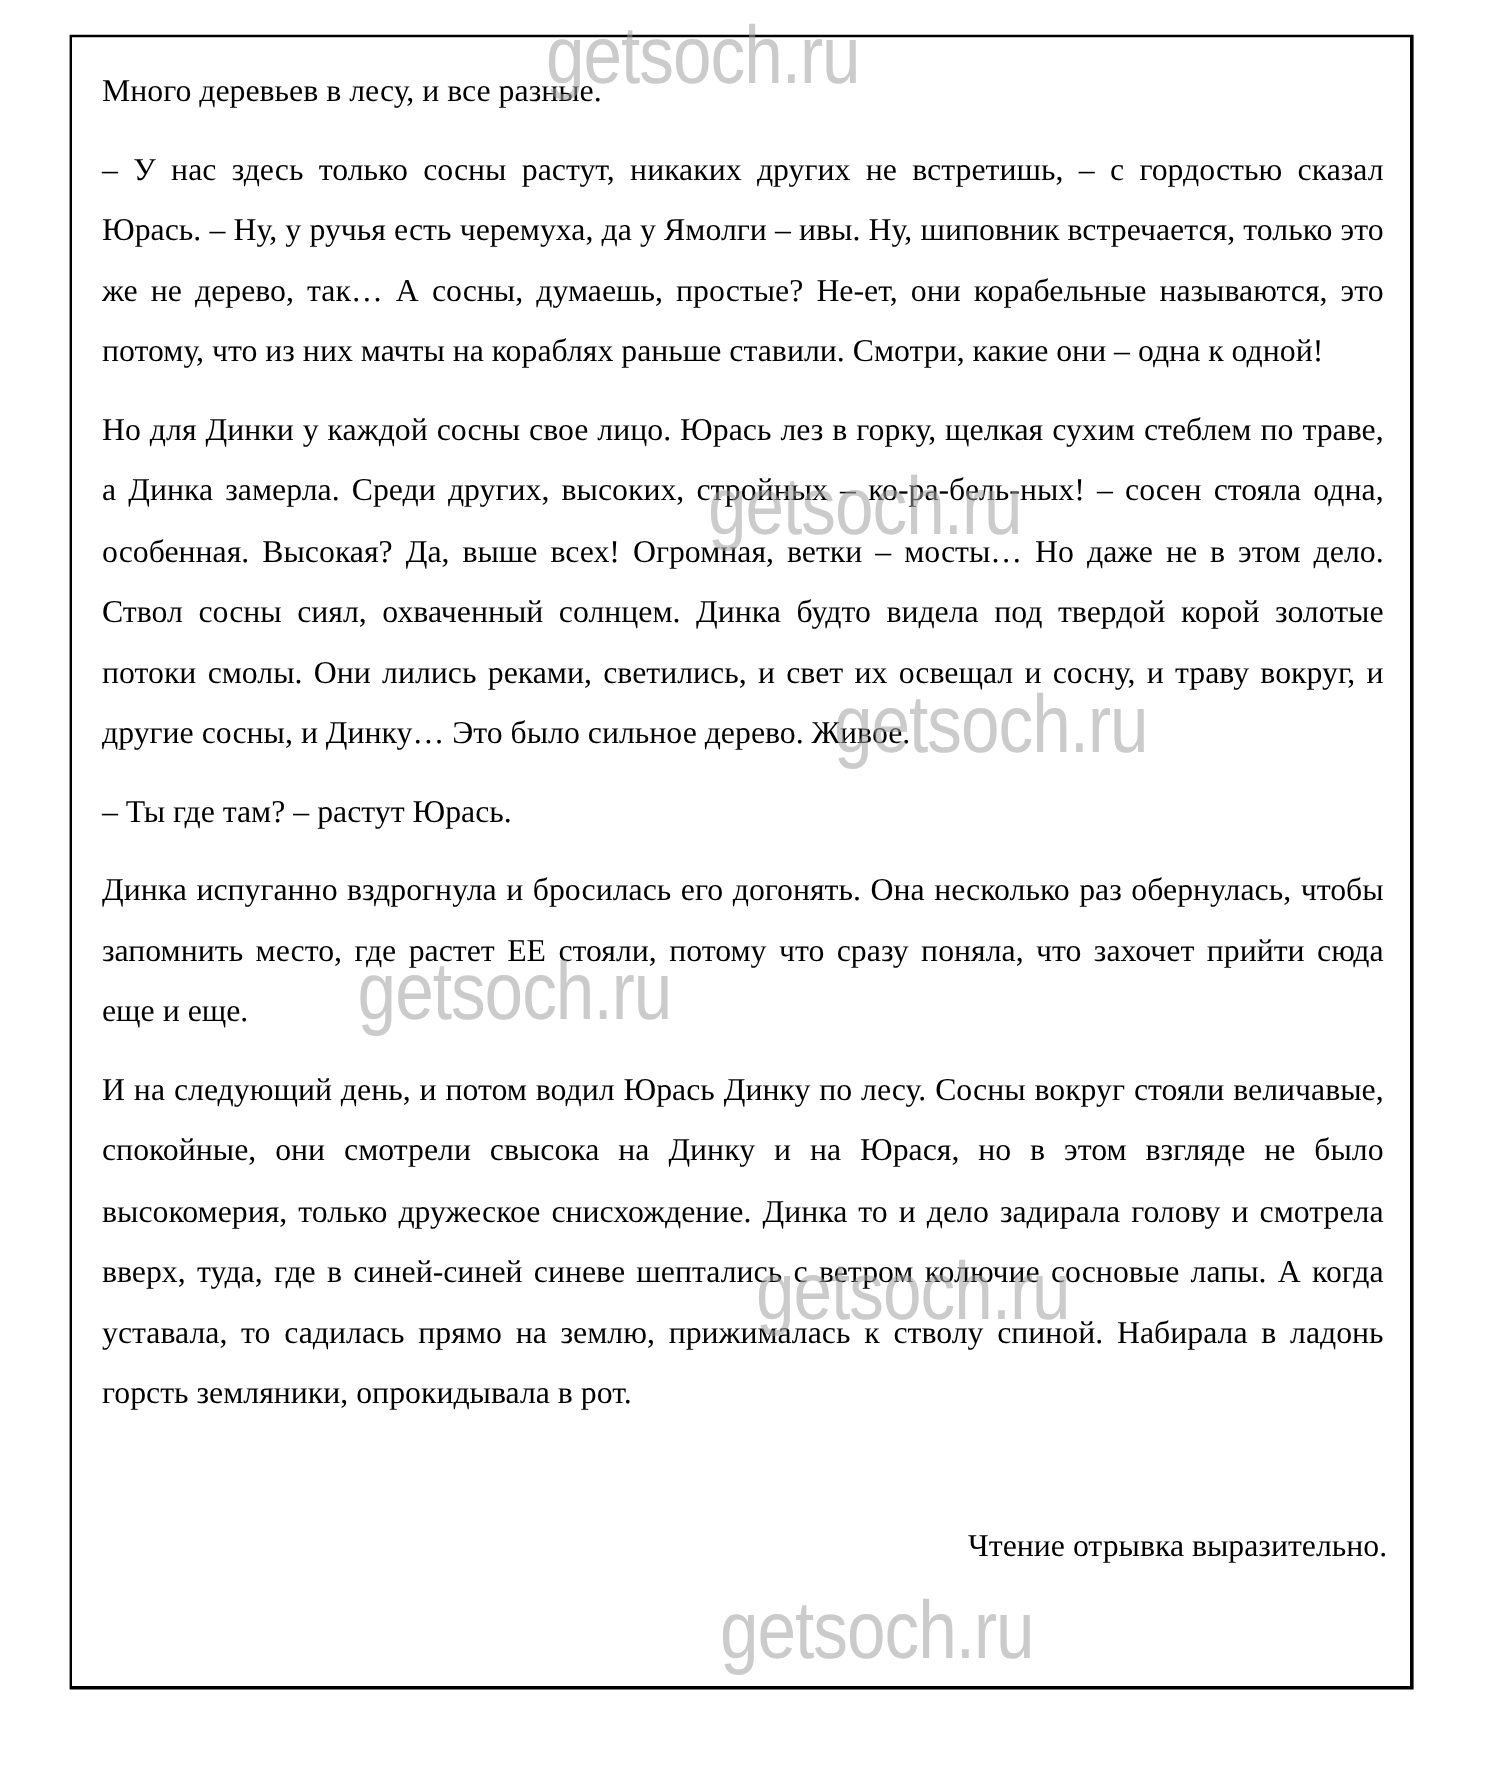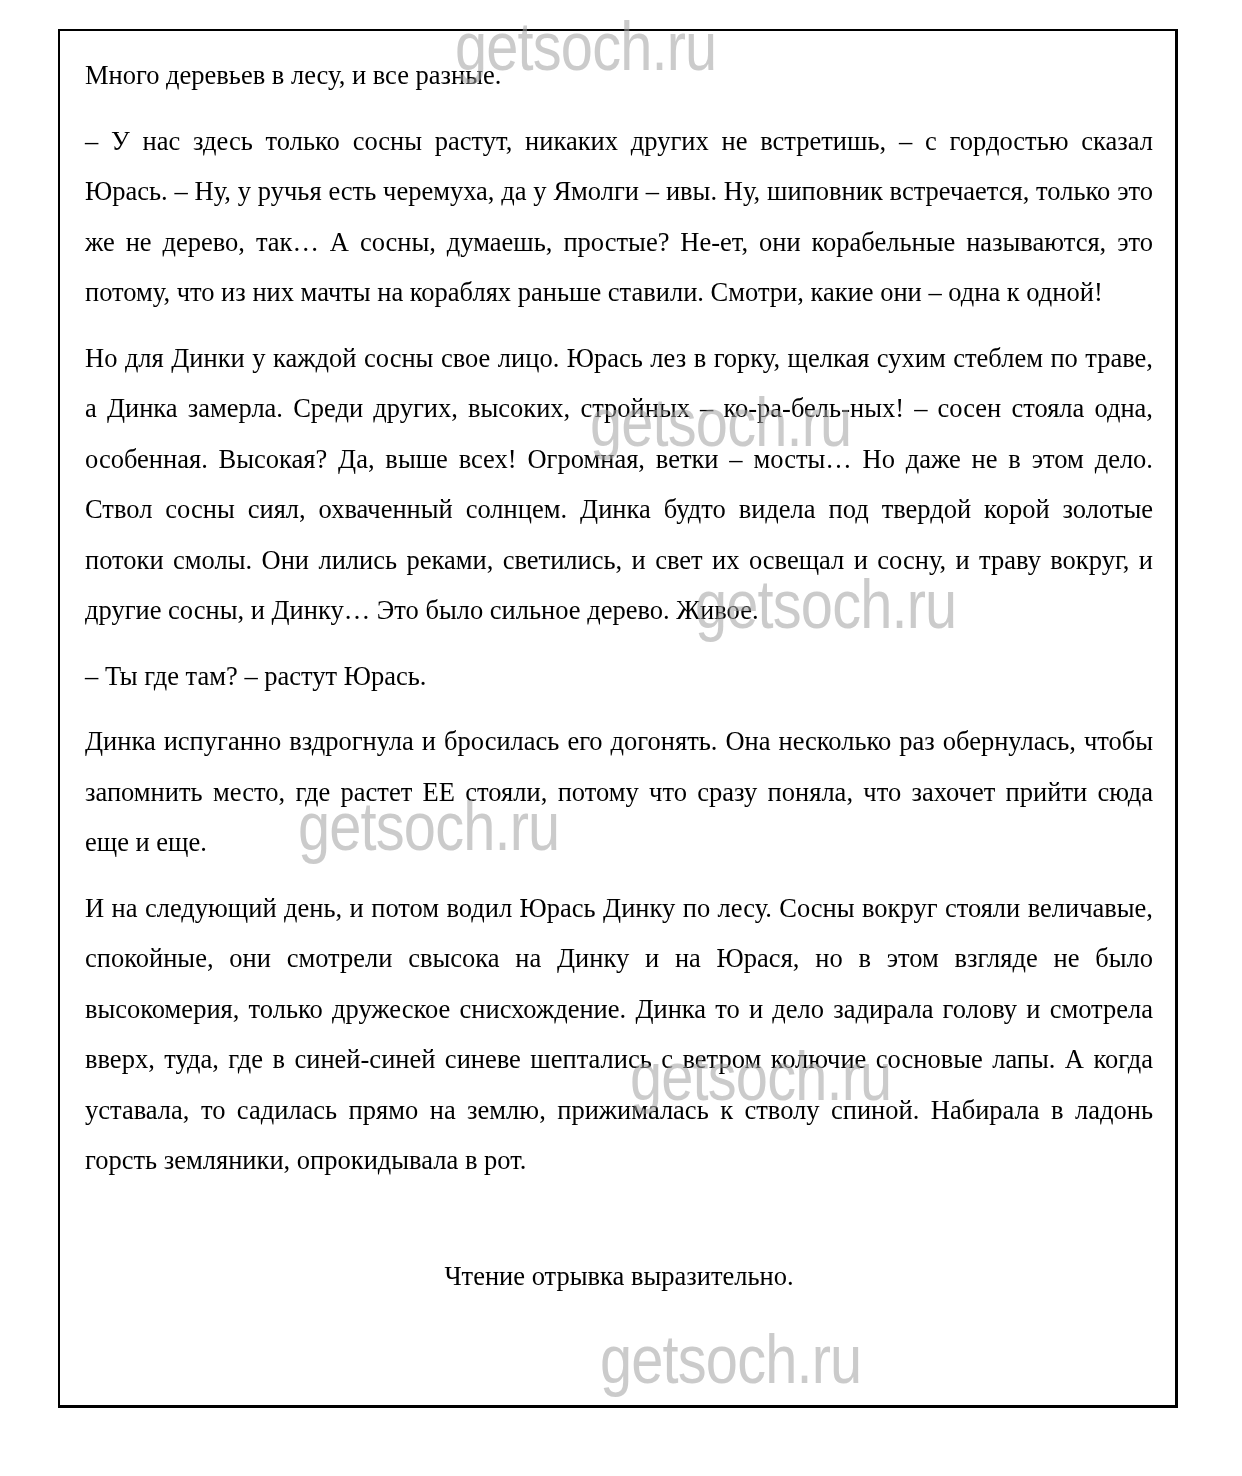--- a/index.html
+++ b/index.html
@@ -18,21 +18,21 @@
     left: 70px; top: 35px;
     width: 1098px;
     font-family: "Liberation Serif", "DejaVu Serif", serif;
     font-size: 26.5px;
     line-height: 50.5px;
     color: #000;
     text-align: justify;
   }
   .para { margin: 15px; }
   .blank { height: 50.5px; }
-  .footer-note { text-align: center; margin: 0; }
+  .footer-note { text-align: right; margin: 12px; }
   .watermark {
     position: absolute;
     font-family: "Liberation Sans", "DejaVu Sans", sans-serif;
     font-size: 68px;
     color: rgba(160,160,160,0.55);
     letter-spacing: -1px;
     transform: scaleX(0.85);
     transform-origin: left top;
     white-space: nowrap;
     line-height: 1;

